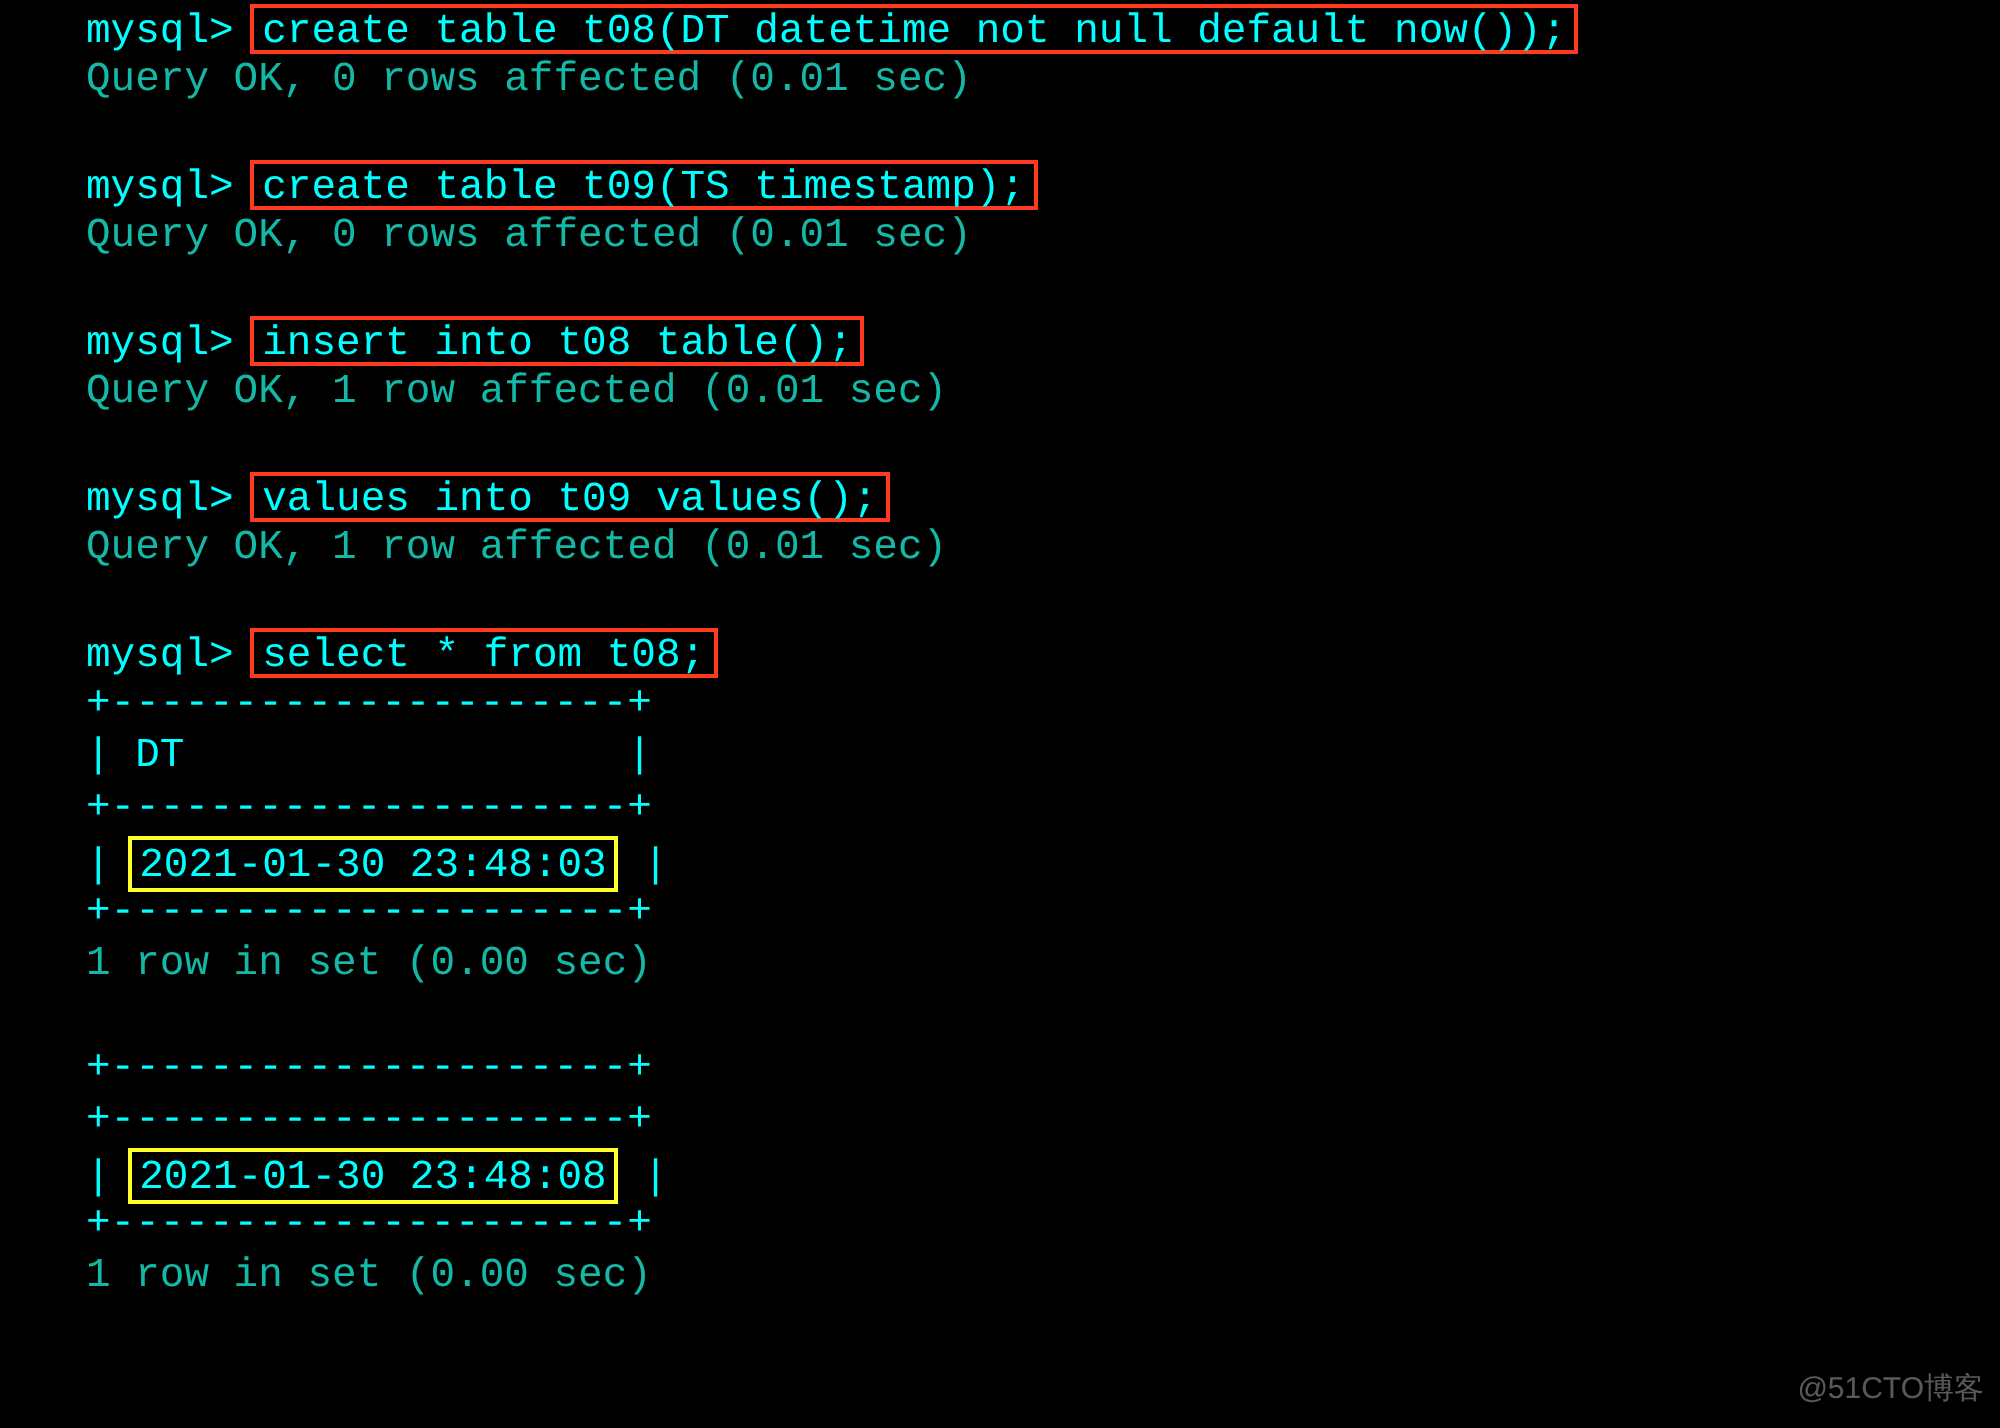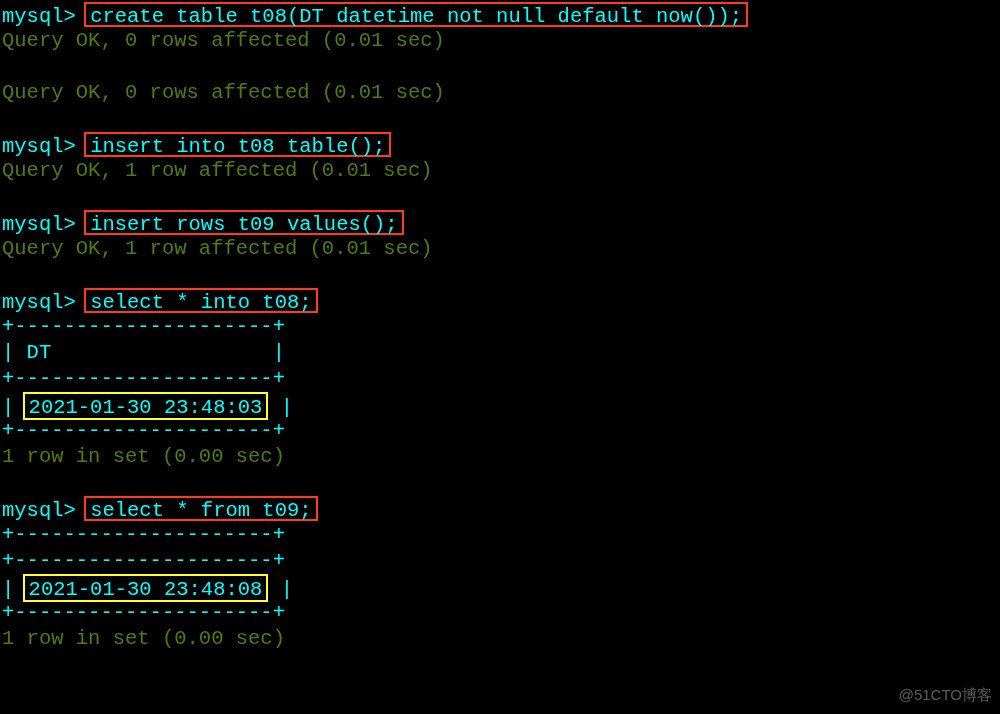--- a/index.html
+++ b/index.html
@@ -15,27 +15,28 @@
     font-size: 20.5px;
     line-height: 26px;
     color: #00ffff;
     letter-spacing: 0px;
     position: relative;
   }
   .terminal {
     position: relative;
     padding-top: 2px;
     padding-left: 2px;
+    margin-left: 41px;
   }
   .line {
     white-space: pre;
     height: 26px;
   }
   .prompt { color: #00ffff; }
-  .result { color: #4d7c0f; }
+  .result { color: #14b8a6; }
   .hl-red {
     display: inline-block;
     border: 2px solid #ff3a20;
     padding: 0 4px;
     margin-left: -4px;
     height: 25px;
     box-sizing: border-box;
   }
   .hl-yellow {
     display: inline-block;
@@ -60,41 +61,41 @@
 </style>
 </head>
 <body>
 
 <div class="terminal">
 
   <div class="line"><span class="prompt">mysql&gt; </span><span class="hl-red">create table t08(DT datetime not null default now());</span></div>
   <div class="line"><span class="result">Query OK, 0 rows affected (0.01 sec)</span></div>
   <div class="blank"></div>
 
+  <div class="line"><span class="prompt">mysql&gt; </span><span class="hl-red">create table t09(TS timestamp);</span></div>
   <div class="line"><span class="result">Query OK, 0 rows affected (0.01 sec)</span></div>
   <div class="blank"></div>
 
   <div class="line"><span class="prompt">mysql&gt; </span><span class="hl-red">insert into t08 table();</span></div>
   <div class="line"><span class="result">Query OK, 1 row affected (0.01 sec)</span></div>
   <div class="blank"></div>
 
-  <div class="line"><span class="prompt">mysql&gt; </span><span class="hl-red">insert rows t09 values();</span></div>
+  <div class="line"><span class="prompt">mysql&gt; </span><span class="hl-red">values into t09 values();</span></div>
   <div class="line"><span class="result">Query OK, 1 row affected (0.01 sec)</span></div>
   <div class="blank"></div>
 
-  <div class="line"><span class="prompt">mysql&gt; </span><span class="hl-red">select * into t08;</span></div>
+  <div class="line"><span class="prompt">mysql&gt; </span><span class="hl-red">select * from t08;</span></div>
   <div class="line tbl-border">+---------------------+</div>
   <div class="line">| DT                  |</div>
   <div class="line tbl-border">+---------------------+</div>
   <div class="line">| <span class="hl-yellow">2021-01-30 23:48:03</span> |</div>
   <div class="line tbl-border">+---------------------+</div>
   <div class="line"><span class="result">1 row in set (0.00 sec)</span></div>
   <div class="blank"></div>
 
-  <div class="line"><span class="prompt">mysql&gt; </span><span class="hl-red">select * from t09;</span></div>
   <div class="line tbl-border">+---------------------+</div>
   <div class="line tbl-border">+---------------------+</div>
   <div class="line">| <span class="hl-yellow">2021-01-30 23:48:08</span> |</div>
   <div class="line tbl-border">+---------------------+</div>
   <div class="line"><span class="result">1 row in set (0.00 sec)</span></div>
 
 </div>
 
 <div class="watermark">@51CTO博客</div>
 

